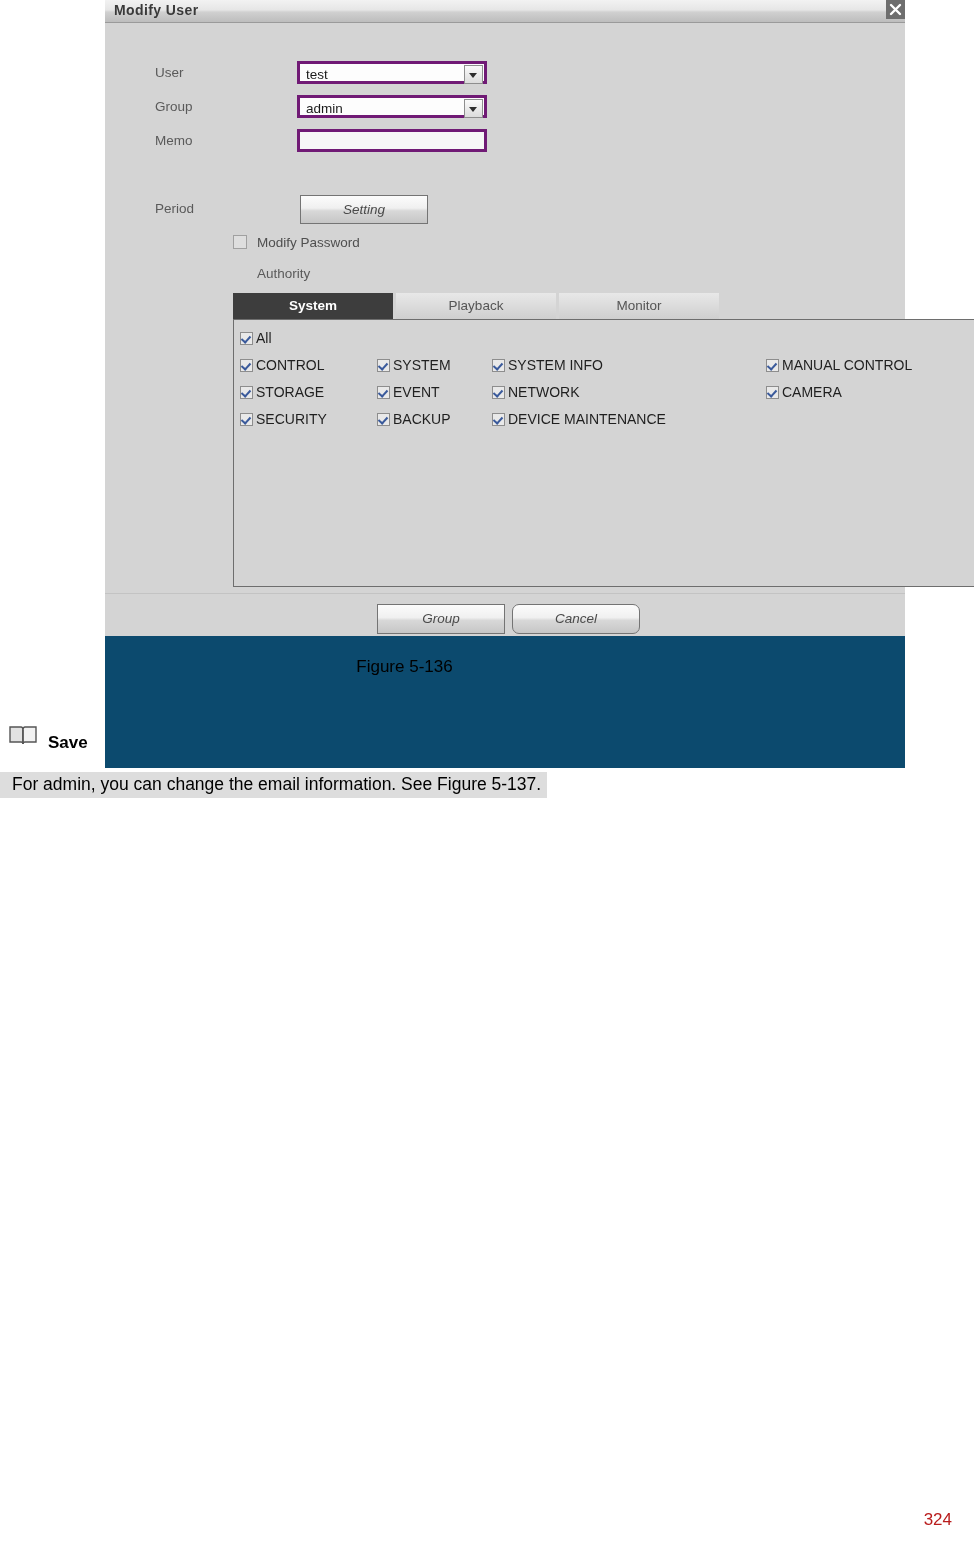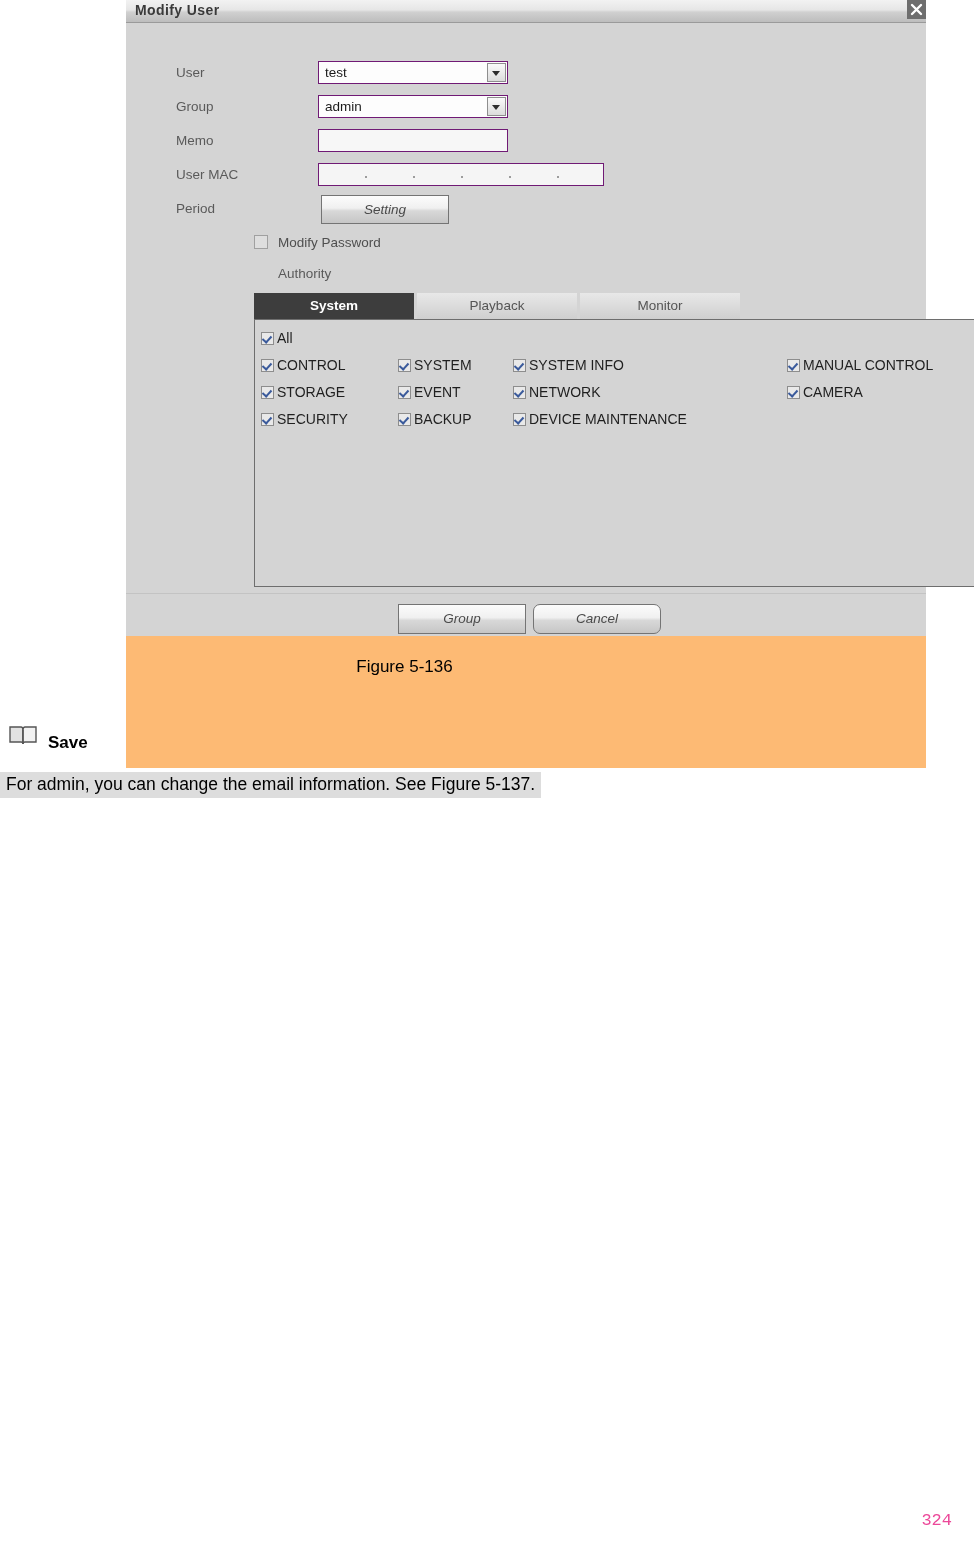--- a/index.html
+++ b/index.html
@@ -15,23 +15,22 @@
     -webkit-font-smoothing: antialiased;
   }
 
   
   .dialog {
     position: absolute;
     left: 105px;
     top: 0px;
     width: 800px;
     height: 768px;
-    background: #fdba74;
-    box-sizing: border-box;
-    margin-left: 21px;
+    background: #0c4a6e;
+    box-sizing: border-box;
   }
   .titlebar {
     position: relative;
     height: 22px;
     background: linear-gradient(to bottom, #f2f2f2 0%, #e6e6e6 45%, #d0d0d0 55%, #bdbdbd 100%);
     border-bottom: 1px solid #9a9a9a;
   }
   .titlebar-text {
     position: absolute;
     left: 9px;
@@ -73,21 +72,21 @@
     color: #5a5a5a;
     line-height: 24px;
     white-space: nowrap;
   }
   .finput {
     position: absolute;
     left: 192px;
     top: 0px;
     height: 23px;
     background: #fdfdfd;
-    border: 1px solid #701a75;
+    border: 3px solid #701a75;
     box-sizing: border-box;
   }
   .combo {
     width: 190px;
   }
   .combo .cval {
     position: absolute;
     left: 6px;
     top: 0px;
     line-height: 21px;
@@ -307,30 +306,30 @@
     font-weight: bold;
     color: #000000;
   }
   .note-body {
     position: absolute;
     left: 0px;
     top: 772px;
     background: #dddddd;
     font-size: 17.5px;
     color: #000000;
-    padding: 2px 6px 3px 6px;
+    padding: 2px 6px 3px 12px;
     white-space: nowrap;
   }
   .page-number {
     position: absolute;
     right: 22px;
     bottom: 12px;
-    font-family: Liberation Mono, monospace;
+    font-family: Liberation Sans, sans-serif;
     font-size: 17px;
-    color: #ec4899;
+    color: #b91c1c;
   }
 </style>
 </head>
 <body>
 
 <div class="dialog">
 
   <div class="titlebar">
     <div class="titlebar-text">Modify User</div>
     <div class="close-btn">
@@ -362,30 +361,20 @@
       </div>
     </div>
 
     <div class="frow" style="top:106px;">
       <div class="flabel">Memo</div>
       <div class="finput memo-input">
         <span class="cval"></span>
       </div>
     </div>
 
-    <div class="frow" style="top:140px;">
-      <div class="flabel">User MAC</div>
-      <div class="finput mac-input">
-        <span class="mac-dot" style="left:46px;"></span>
-        <span class="mac-dot" style="left:94px;"></span>
-        <span class="mac-dot" style="left:142px;"></span>
-        <span class="mac-dot" style="left:190px;"></span>
-        <span class="mac-dot" style="left:238px;"></span>
-      </div>
-    </div>
 
     <div class="frow" style="top:174px;">
       <div class="flabel">Period</div>
     </div>
     <div class="btn setting-btn">Setting</div>
 
     <div class="modpw-row">
       <span class="sqcheck"></span>
       <span class="modpw-label">Modify Password</span>
     </div>

